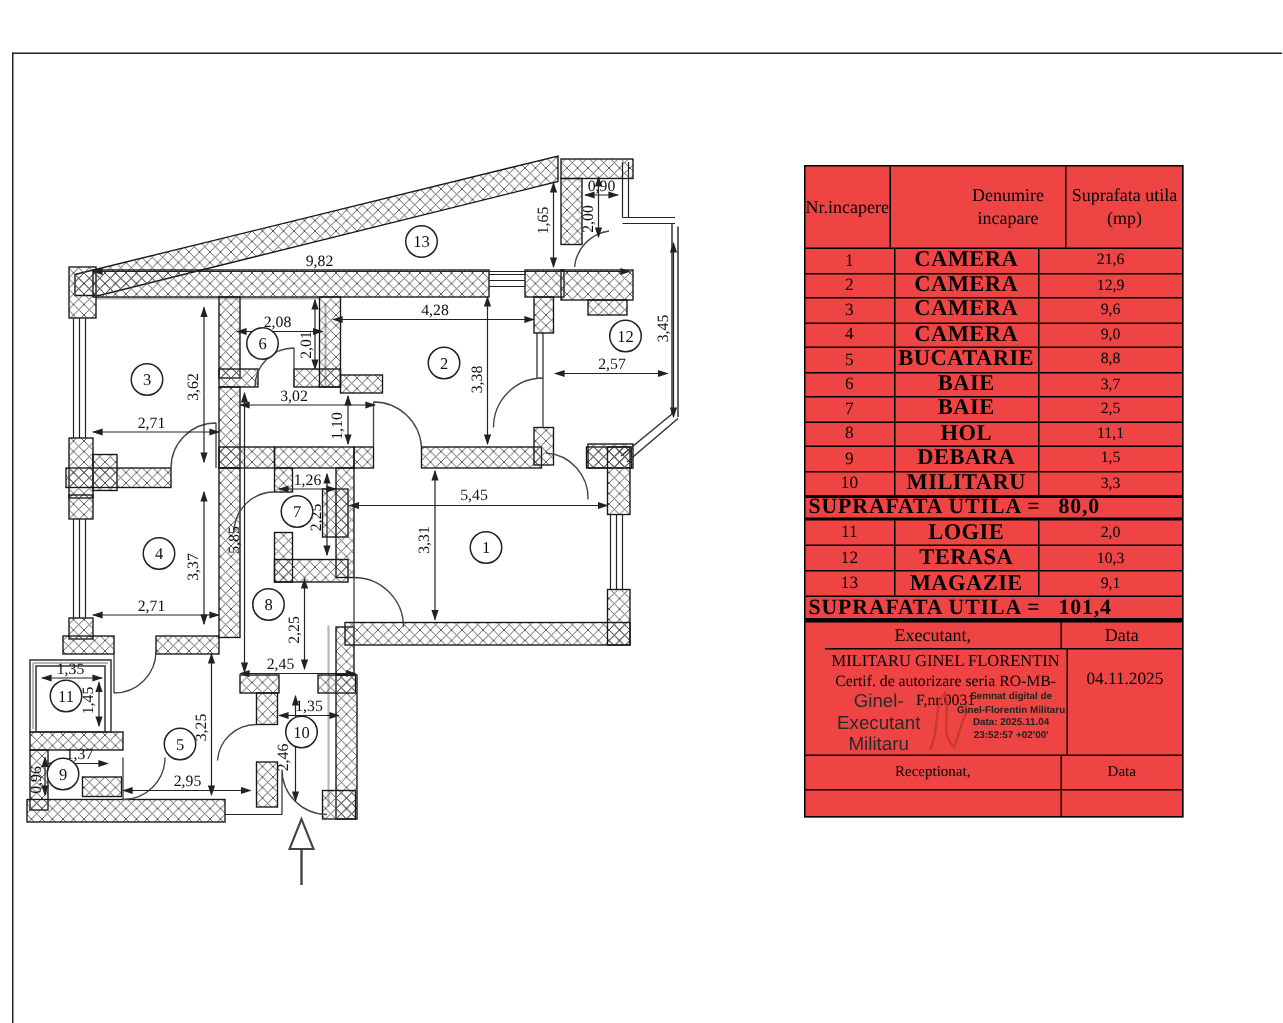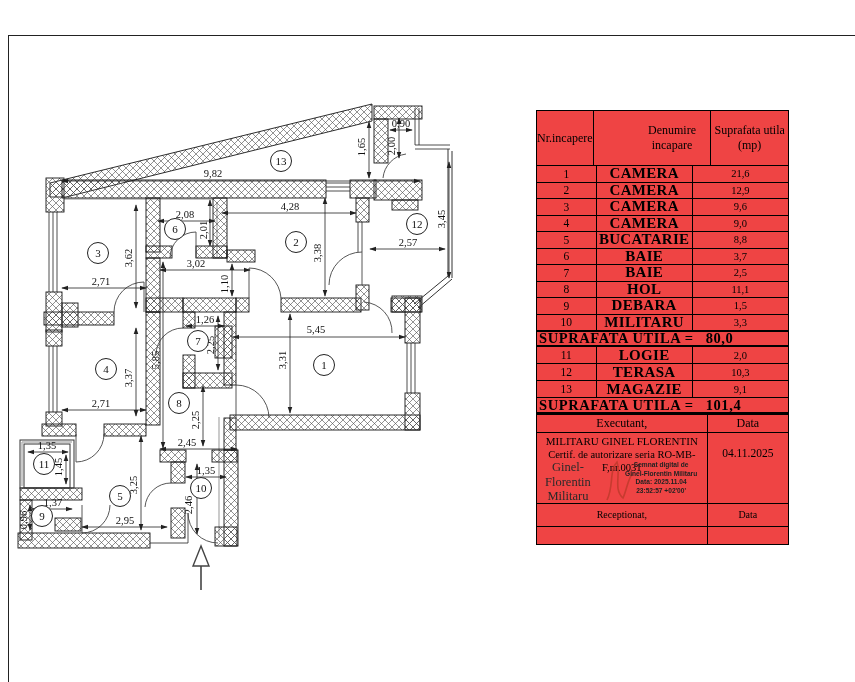--- a/index.html
+++ b/index.html
@@ -36,27 +36,27 @@
   .c1{width:97px;border-right:1px solid #000;font-size:15px;letter-spacing:0.3px;font-weight:bold;}
   .c2{width:96px;font-size:10.5px;}
   .ltotal{display:flex;align-items:center;height:17px;border-top:2.2px solid #000;border-bottom:2.2px solid #000;
           font-weight:bold;font-size:14.5px;letter-spacing:0.6px;padding-left:2px;box-sizing:border-box;}
   .ltotal .tval{margin-left:12px;}
   #rows2{border-bottom:0;}
   .xrow{display:flex;border-top:1px solid #000;}
   .xl{width:172px;border-right:1px solid #000;box-sizing:border-box;text-align:center;}
   .xr{width:81px;box-sizing:border-box;text-align:center;}
   .xh{height:17px;font-size:12px;line-height:17px;}
-  .xbig{height:70px;position:relative;}
+  .xbig{height:70px;position:relative;margin-left:13px;}
   .xbig .xl{padding-top:2px;}
   .ename{font-size:11px;line-height:13px;}
   .ecert{font-size:10.5px;line-height:13px;}
   .edate{font-size:11.5px;line-height:40px;}
   .sig{position:absolute;left:8px;top:27px;width:160px;height:42px;}
-  .signame{position:absolute;left:0;top:0;font-family:Liberation Serif, serif;font-size:12.5px;
+  .signame{position:absolute;left:0;top:0;font-family:Liberation Sans, sans-serif;font-size:12.5px;
            line-height:14.5px;color:#2a2a2a;}
   .sigscrib{position:absolute;left:55px;top:-2px;}
   .sigdet{position:absolute;left:80px;top:1px;font-family:"Liberation Sans",sans-serif;font-weight:bold;
           font-size:6.6px;line-height:8.6px;color:#222;white-space:nowrap;}
   .xrec{height:22px;font-size:10px;line-height:22px;}
   .xempty{height:17px;}
 </style>
 </head>
 <body>
 
@@ -356,21 +356,21 @@
       <div class="xl">Executant,</div>
       <div class="xr">Data</div>
     </div>
     <div class="xrow xbig">
       <div class="xl">
         <div class="ename">MILITARU GINEL FLORENTIN</div>
         <div class="ecert">Certif. de autorizare seria RO-MB-F,nr.0031</div>
         <div class="sig">
           <div class="signame" id="signame">
               <div>Ginel-</div>
-              <div>Florentin</div>
+              <div>Executant</div>
               <div>Militaru</div>
             </div>
           <svg class="sigscrib" width="34" height="46">
             <path id="scrib" d="M7,42 C14,28 9,12 17,4 C21,16 13,31 23,40 C27,31 28,20 33,15" fill="none" stroke-width="1.6" opacity="0.85" stroke="#c0392b"></path>
           </svg>
           <div class="sigdet" id="sigdet">
               <div>Semnat digital de</div>
               <div>Ginel-Florentin Militaru</div>
               <div>Data: 2025.11.04</div>
               <div>23:52:57 +02'00'</div>

